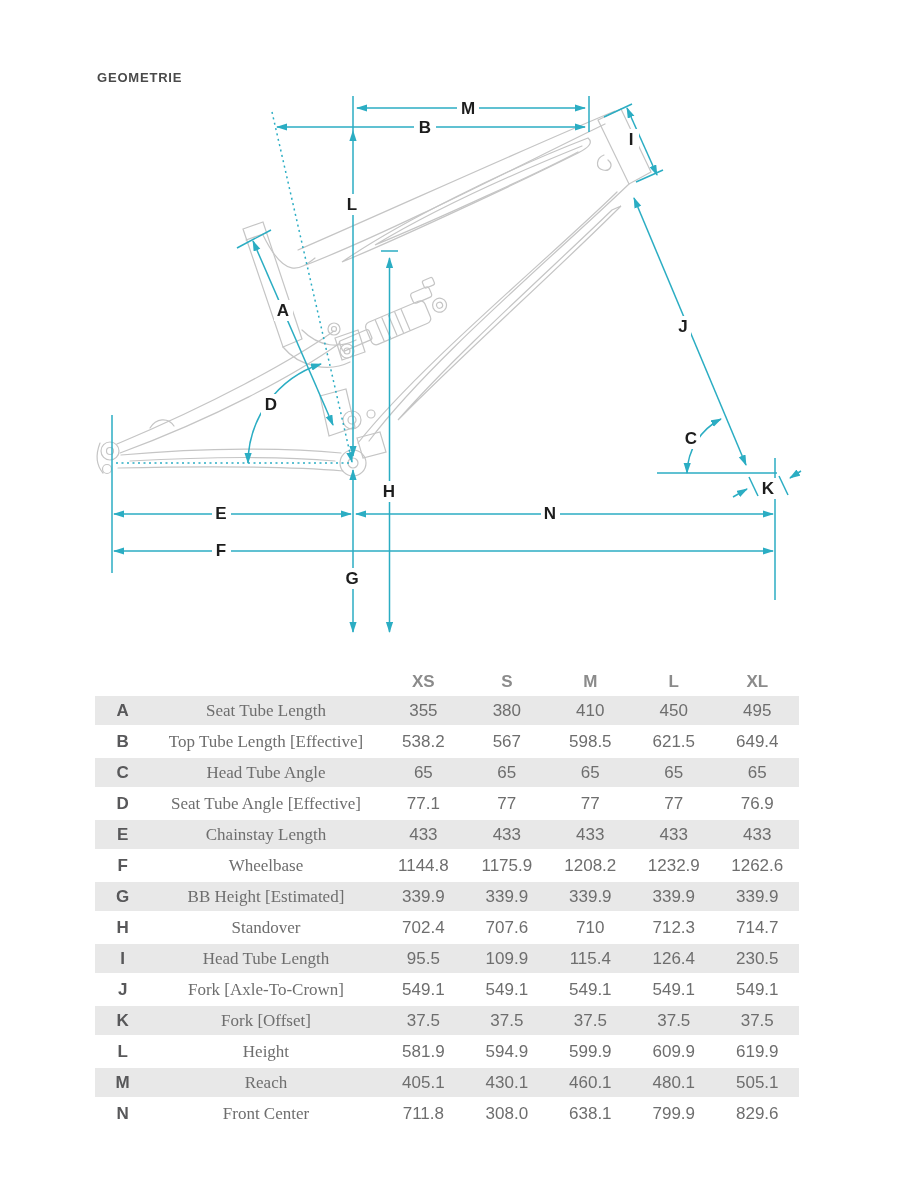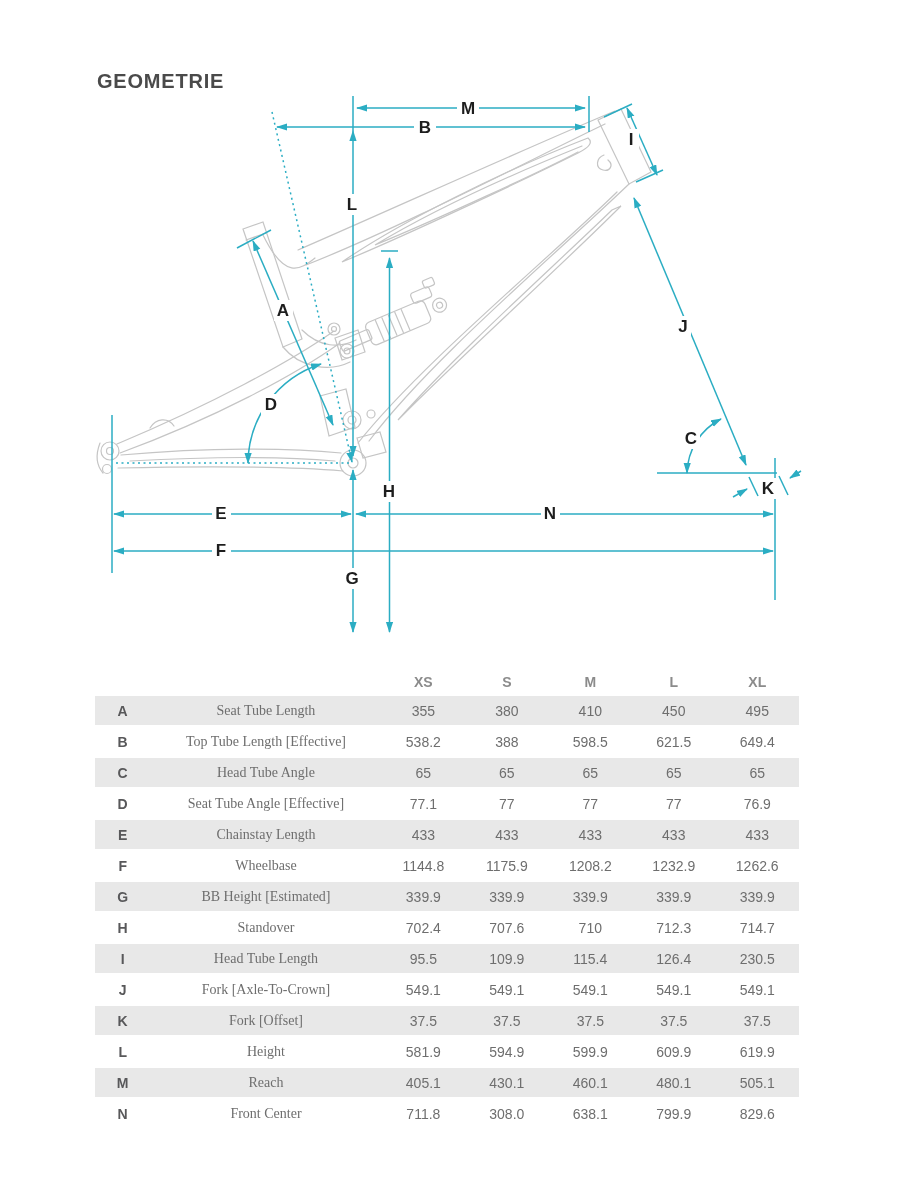--- a/index.html
+++ b/index.html
@@ -1,36 +1,36 @@
 <!DOCTYPE html>
 <html><head>
 <meta charset="utf-8">
 <style>
   html,body{margin:0;padding:0;background:#ffffff;}
   body{width:900px;height:1200px;position:relative;font-family:"Liberation Sans",sans-serif;overflow:hidden;}
 
   .page-title{
     position:absolute;left:97px;top:70px;
-    font-size:20px;font-weight:bold;letter-spacing:.8px;
+    font-size:13px;font-weight:bold;letter-spacing:.8px;
     color:#4a4a4a;
   }
 
   #diagram{position:absolute;left:0;top:88px;}
 
   .dim-label{
     font-family:"Liberation Sans",sans-serif;
     font-size:17px;font-weight:bold;fill:#1d1d1d;
     text-anchor:middle;
   }
 
   
   .geo-table{
     position:absolute;left:95px;top:668px;width:704px;
     border-collapse:separate;border-spacing:0;
-    font-size:14px;color:#6e6e6e;
+    font-size:17px;color:#6e6e6e;
     table-layout:fixed;
   }
   .geo-table th,.geo-table td{
     padding:0;height:29px;vertical-align:middle;text-align:center;
     border-bottom:2px solid #ffffff;
     font-weight:normal;
   }
   .geo-table thead th{
     height:28px;color:#8b8b8b;font-weight:bold;border-bottom:0;
   }
@@ -200,21 +200,21 @@
       <td>355</td>
       <td>380</td>
       <td>410</td>
       <td>450</td>
       <td>495</td>
     </tr>
     <tr>
       <td class="col-key">B</td>
       <td class="col-name">Top Tube Length [Effective]</td>
       <td>538.2</td>
-      <td>388</td>
+      <td>567</td>
       <td>598.5</td>
       <td>621.5</td>
       <td>649.4</td>
     </tr>
     <tr>
       <td class="col-key">C</td>
       <td class="col-name">Head Tube Angle</td>
       <td>65</td>
       <td>65</td>
       <td>65</td>

